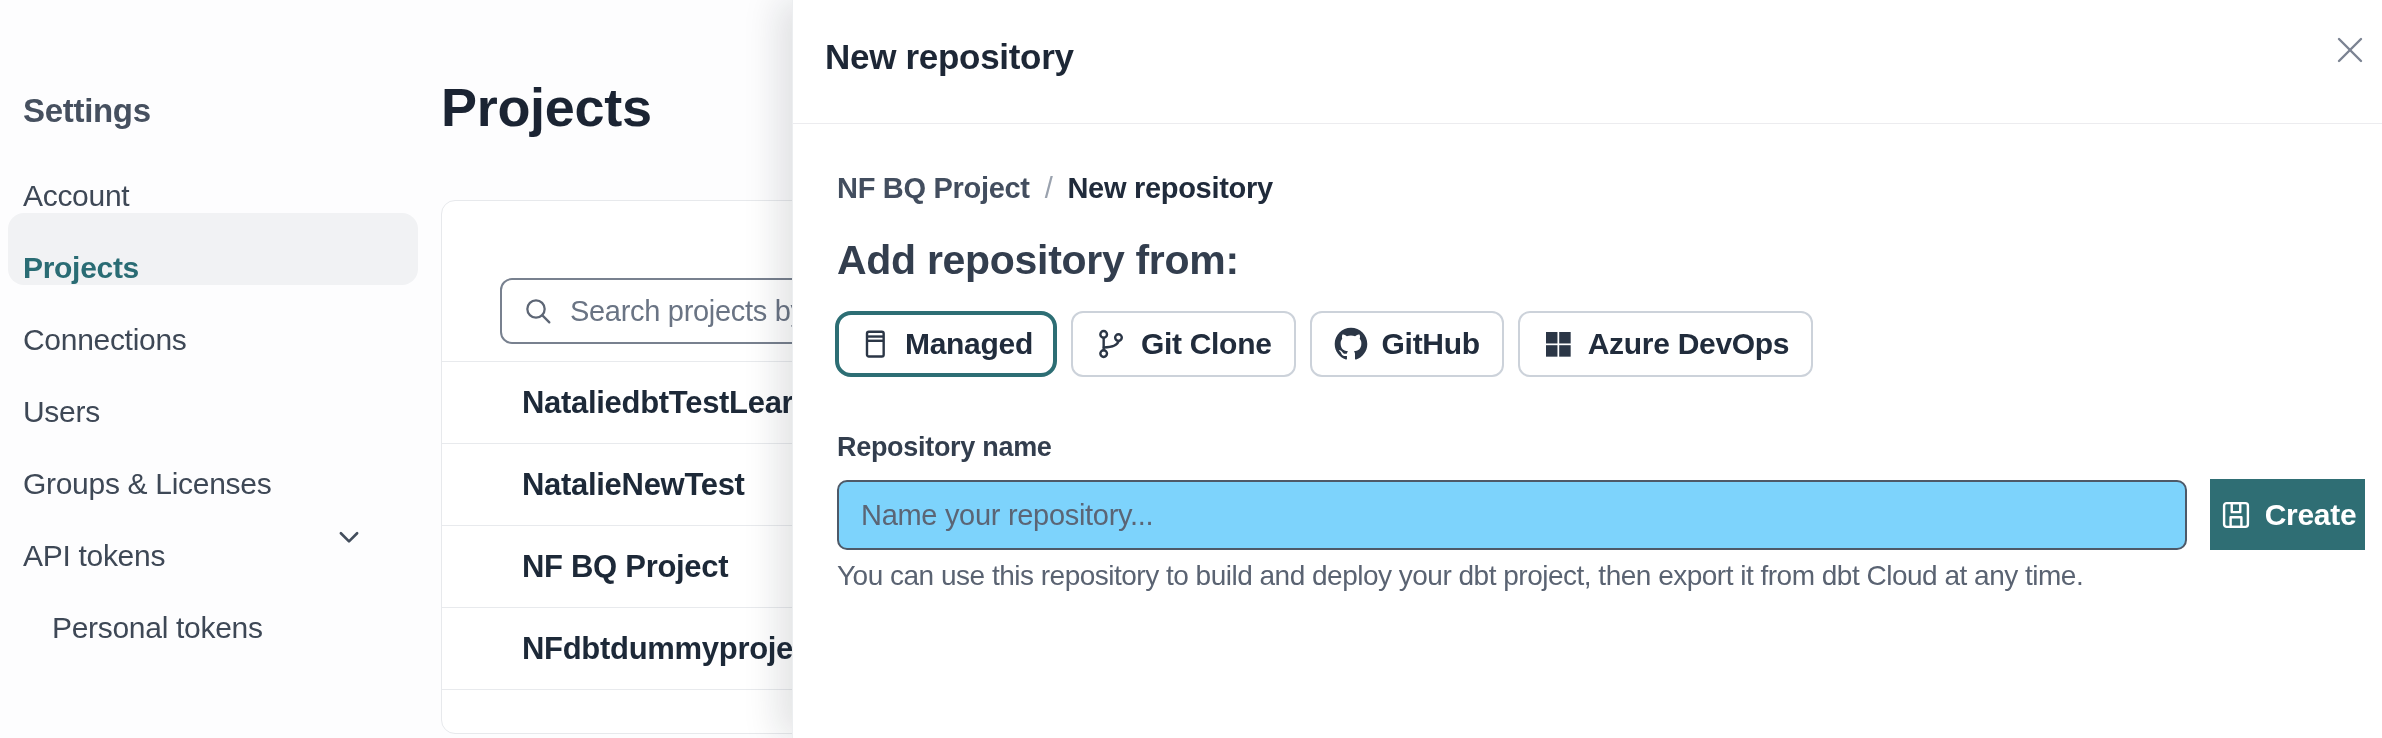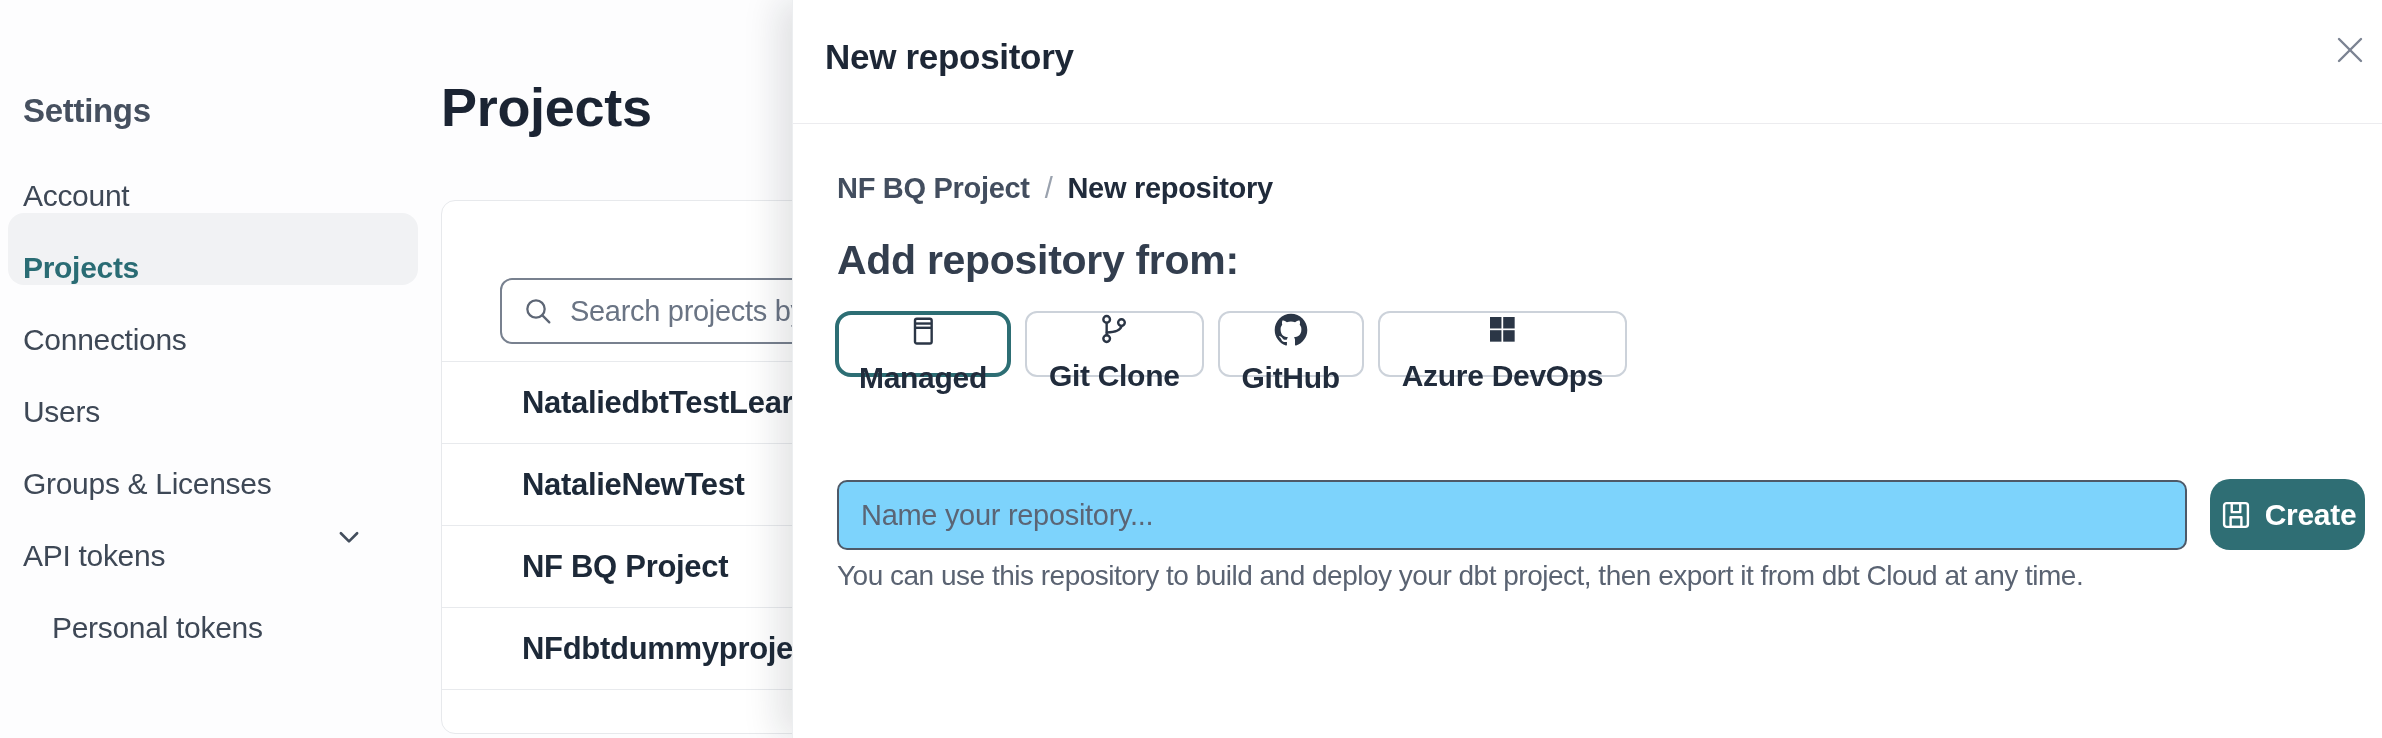--- a/index.html
+++ b/index.html
@@ -82,38 +82,38 @@
   .add-heading {
     position:absolute; left:44px; top:234px;
     font-size:41px; font-weight:700; color:#333e4e; line-height:52px;
   }
   .sources { position:absolute; left:42px; top:311px; display:flex; gap:14px; }
   .source-btn {
     height:66px; border:2px solid #ccd2da; border-radius:12px; background:#fff;
     display:flex; align-items:center; gap:14px; padding:0 22px;
     font-family:"Liberation Sans", sans-serif;
     font-size:30px; font-weight:700; color:#212c3c; letter-spacing:-0.3px;
-    cursor:pointer; white-space:nowrap;flex-direction:column;
+    cursor:pointer; white-space:nowrap;
   }
   .source-btn.selected { border:4px solid #2d6e74; border-radius:16px; padding:0 20px; }
   .field-label {
     position:absolute; left:44px; top:430px;
     font-size:27px; font-weight:700; color:#333e4e; line-height:34px;
   }
   .repo-input {
     position:absolute; left:44px; top:480px; width:1350px; height:70px;
     border:2px solid #4e5968; border-radius:10px;
     font-family:"Liberation Sans", sans-serif;
     font-size:29px; color:#2a3342; letter-spacing:-0.3px;
     padding:0 22px; outline:none; background:#7dd3fc;
   }
   .repo-input::placeholder { color:#5b6575; opacity:1; }
   .create-btn {
     position:absolute; left:1417px; top:479px; width:155px; height:71px;
-    background:#2f6e74; border:none; border-radius:20px;
+    background:#2f6e74; border:none; border-radius:0;
     display:flex; align-items:center; justify-content:center; gap:12px;
     font-family:"Liberation Sans", sans-serif;
     font-size:30px; font-weight:600; color:#ffffff; letter-spacing:-0.3px;
     cursor:pointer;
   }
   .help-text {
     position:absolute; left:44px; top:558px;
     font-size:28px; color:#5a6372; line-height:36px; letter-spacing:-0.5px; white-space:nowrap;
   }
   .icon { display:flex; align-items:center; justify-content:center; flex:none; }
@@ -240,20 +240,21 @@
             <rect x="3" y="3" width="8.6" height="8.6"></rect>
             <rect x="12.9" y="3" width="8.6" height="8.6"></rect>
             <rect x="3" y="12.9" width="8.6" height="8.6"></rect>
             <rect x="12.9" y="12.9" width="8.6" height="8.6"></rect>
           </svg>
       </span>
       <span>Azure DevOps</span>
     </button>
   </div>
 
+  <div class="field-label">Repository name</div>
   <input type="text" class="repo-input" placeholder="Name your repository..." style="">
 
   <button class="create-btn">
     <span class="icon">
       <svg width="34" height="34" viewBox="0 0 24 24" fill="none" stroke="#ffffff" stroke-width="1.7" stroke-linejoin="round">
           <rect x="3.6" y="3.6" width="16.8" height="16.8" rx="1.8"></rect>
           <rect x="9" y="3.6" width="6" height="6.4"></rect>
           <rect x="8.2" y="13.6" width="7.6" height="6.8"></rect>
         </svg>
     </span>

